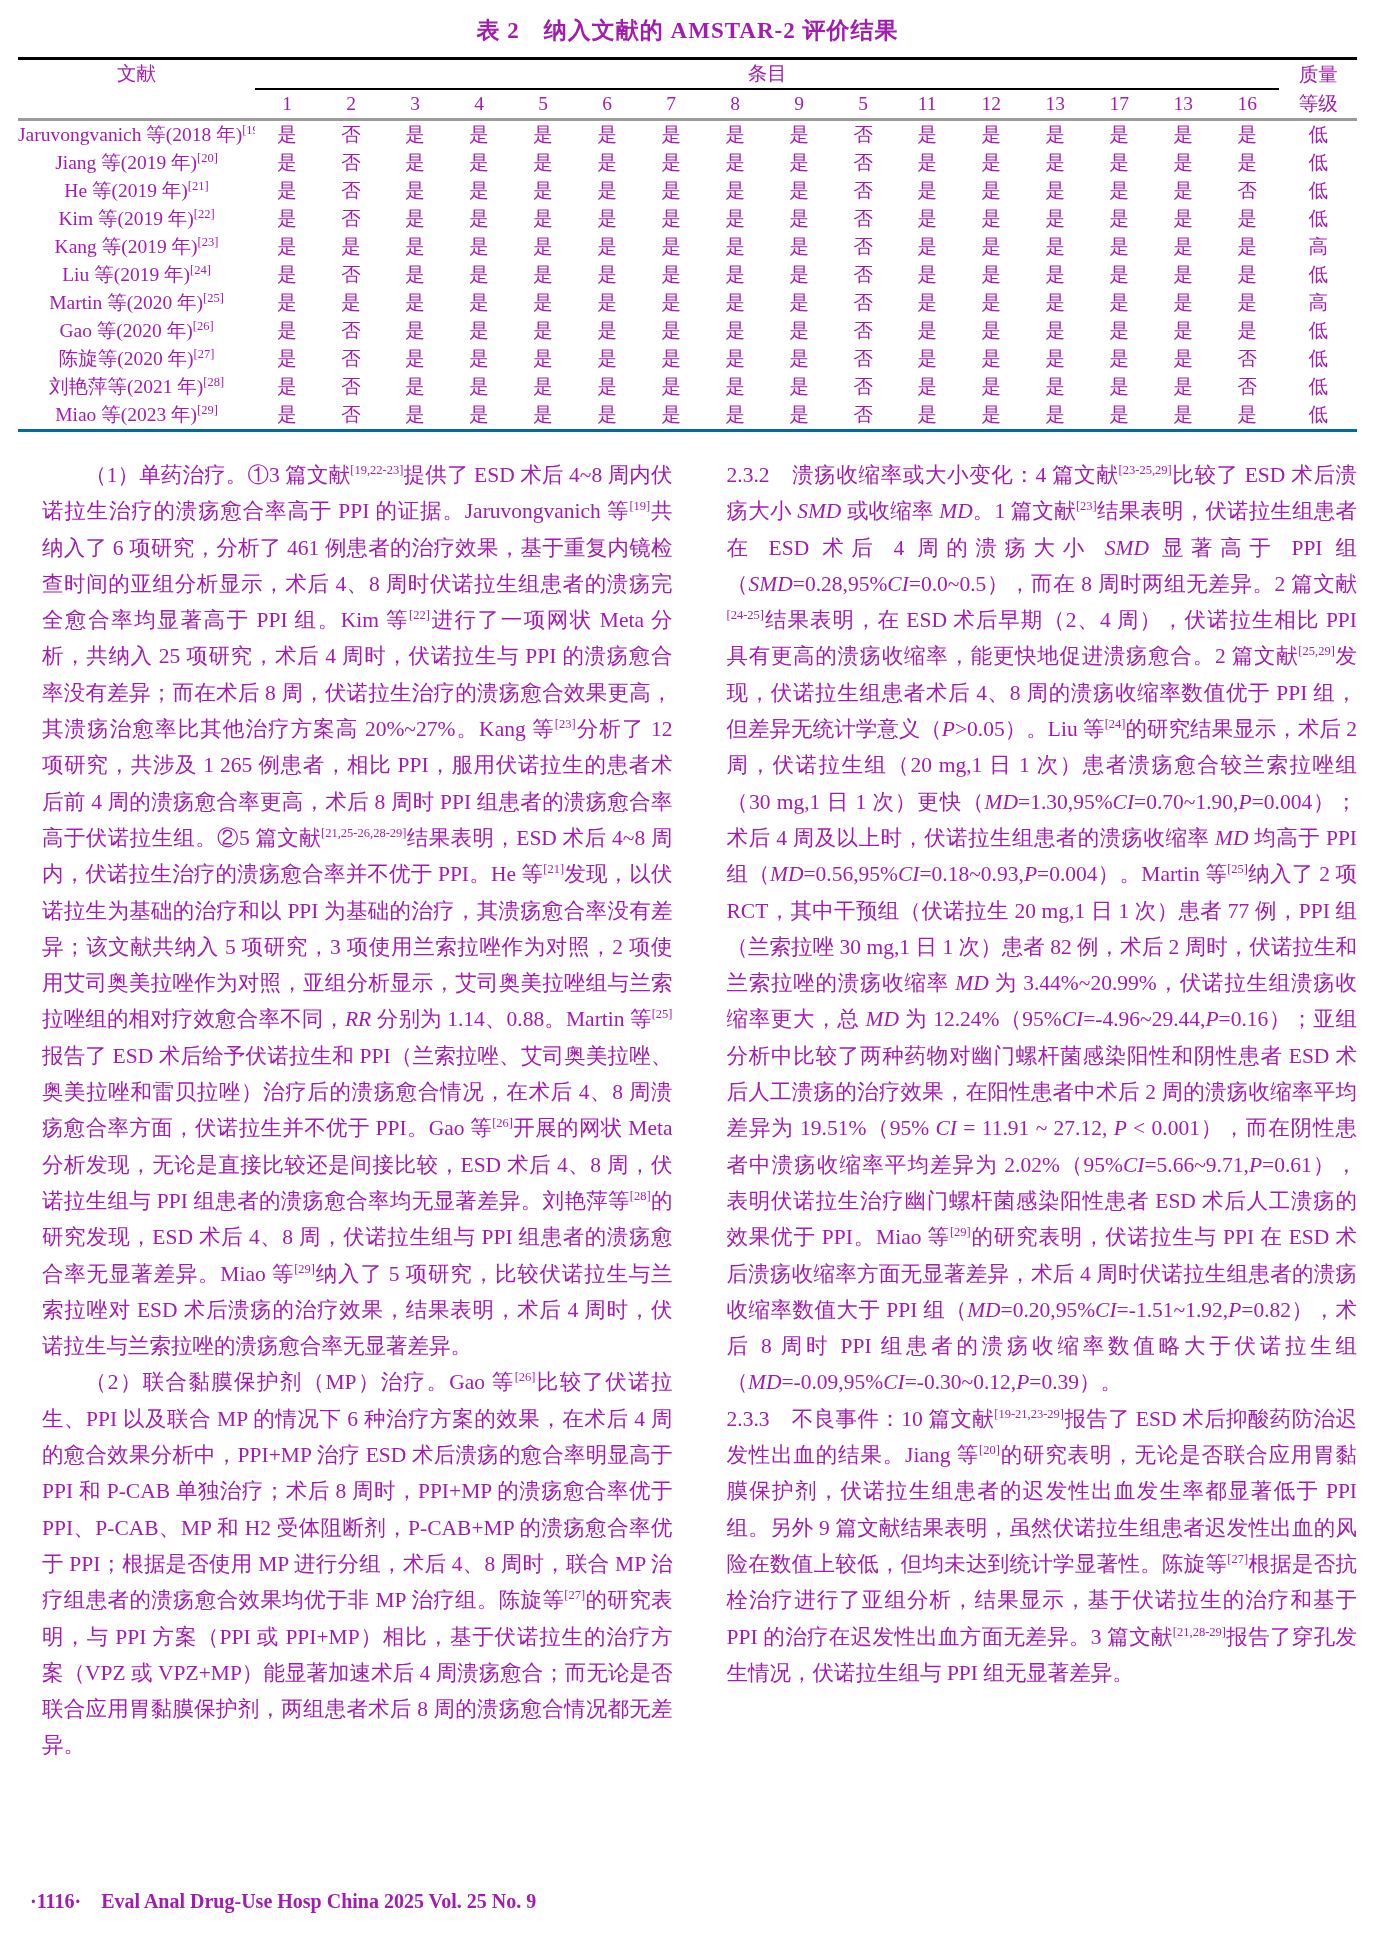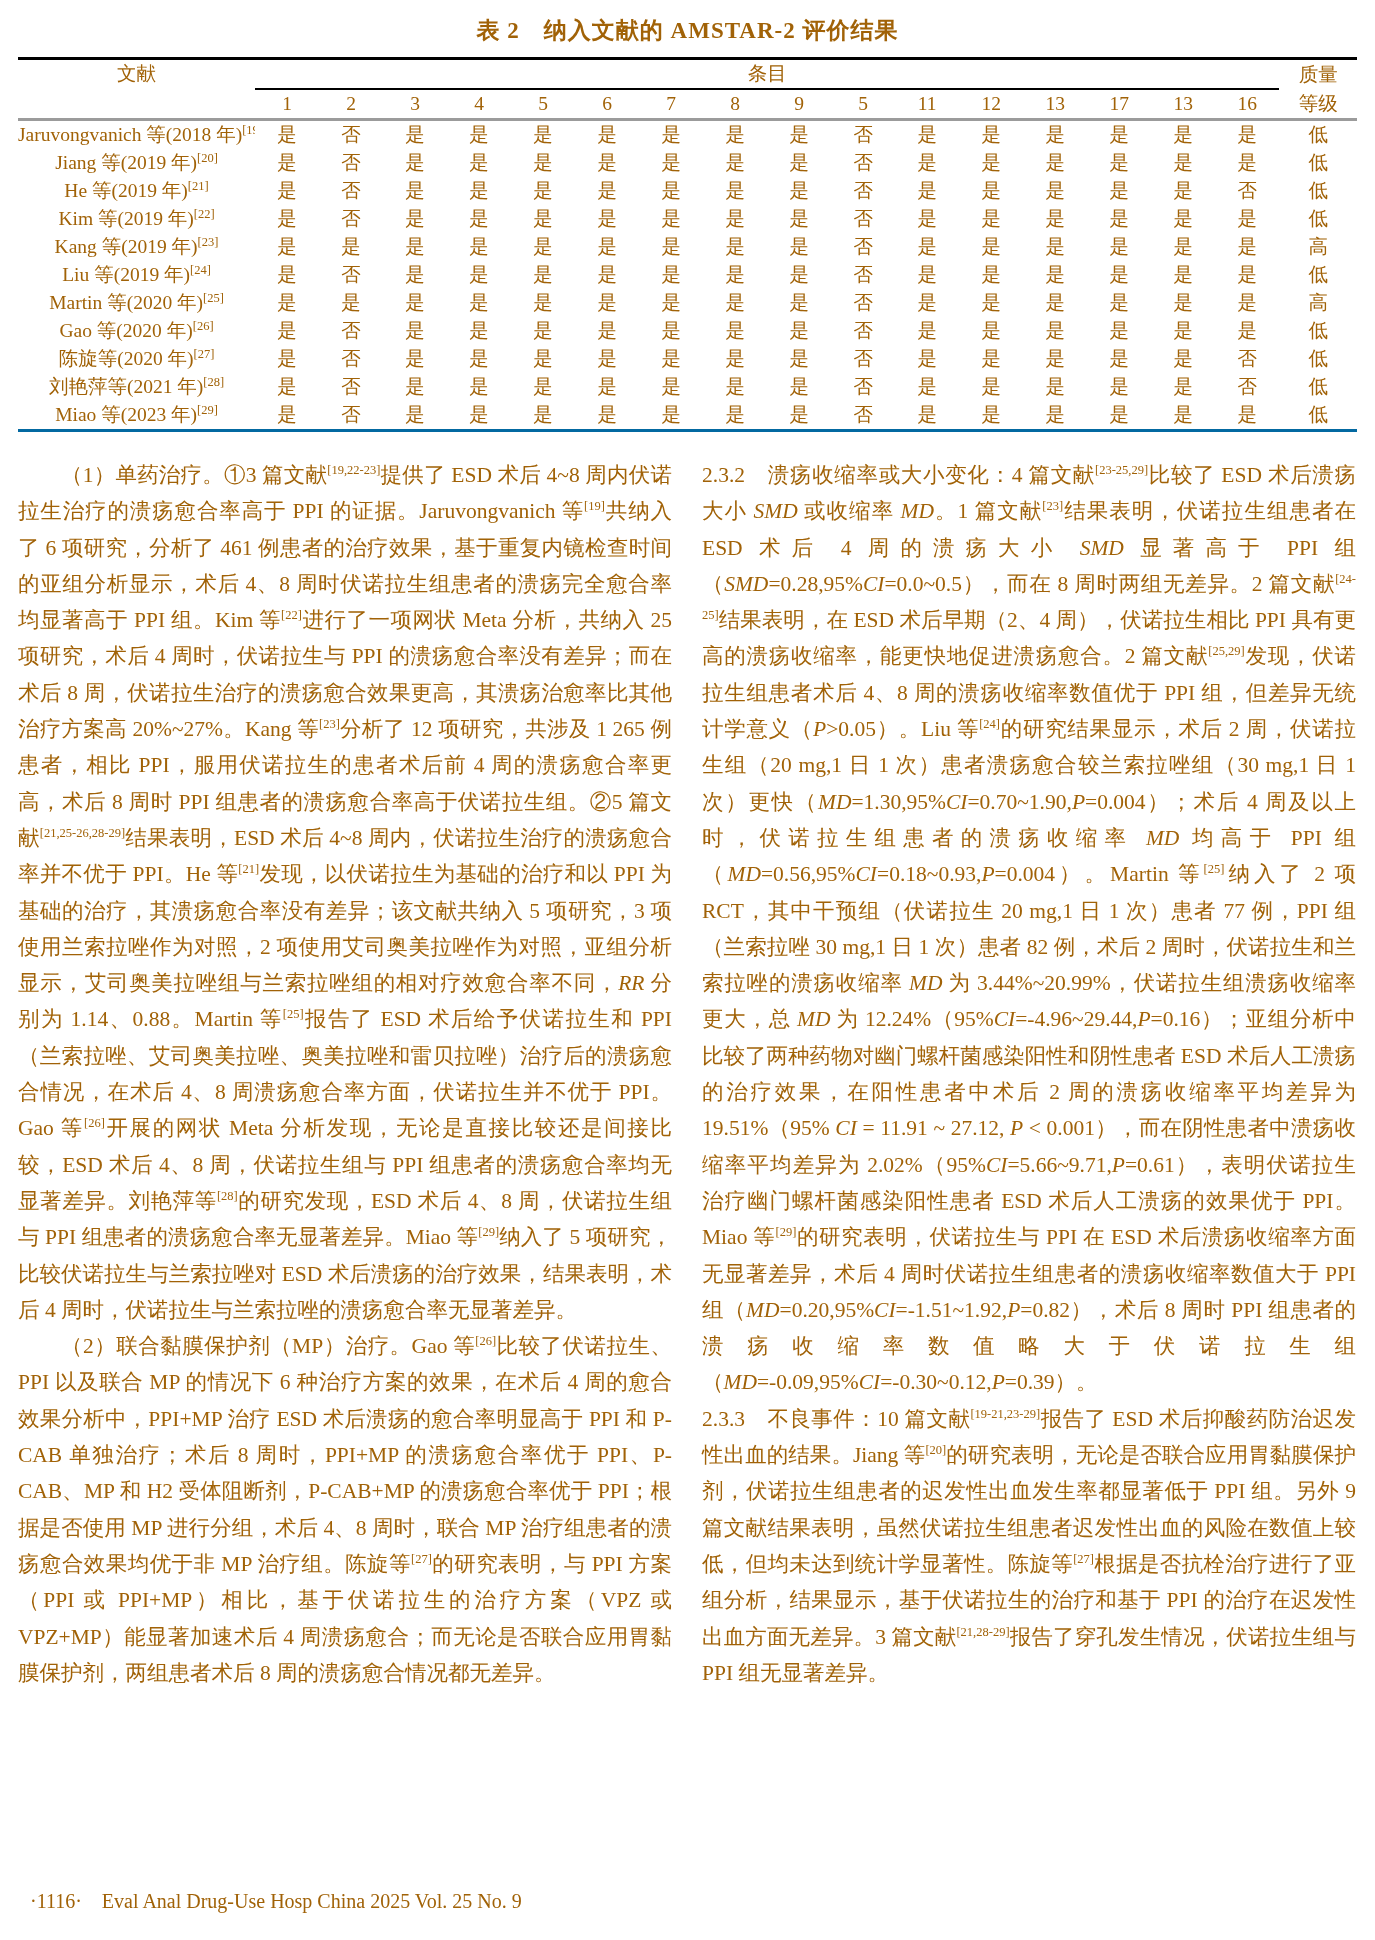--- a/index.html
+++ b/index.html
@@ -1,17 +1,17 @@
 <!DOCTYPE html>
 <html><head>
 <meta charset="utf-8">
 <style>
   html,body{margin:0;padding:0;background:#e8e8e8;}
   .page{
-    width:1375px;height:1940px;background:#ffffff;color:#a16207;
+    width:1375px;height:1940px;background:#ffffff;color:#a21caf;
     font-family:"Liberation Serif","DejaVu Serif",serif;
     position:relative;box-sizing:border-box;padding:14px 18px 0 18px;
     margin:0 auto;overflow:hidden;
   }
   
   .table-title{
     text-align:center;font-weight:bold;font-size:23px;line-height:30px;
     margin:2px 0 11px 0;letter-spacing:1px;
   }
   table.amstar{
@@ -27,30 +27,30 @@
   th.items-group{border-bottom:2px solid #000;line-height:27px;}
   th.num,th.q-bottom,th.lit-h{border-bottom:3px solid #9b9b9b;}
   th.num{line-height:26px;}
   th.q-top{line-height:27px;}
   td.lit{text-align:left;}
   sup{font-size:12.5px;line-height:0;vertical-align:super;letter-spacing:0;}
   
   .body-columns{display:flex;gap:30px;margin-top:25px;}
   .bcol{
     width:654px;font-size:21.5px;line-height:36.3px;
-    text-align:justify;text-justify:inter-character;
+    text-align:justify;text-justify:inter-character;margin-left:24px;
   }
   .bcol p{margin:0;}
   .bcol p.ind{text-indent:2em;}
   .bcol i{font-style:italic;}
   
   .footer{
     position:absolute;left:30px;right:14px;bottom:26px;
     display:flex;justify-content:space-between;align-items:center;
-    font-size:20px;line-height:26px;
+    font-size:20px;line-height:26px;font-weight:bold;
   }
 </style>
 </head>
 <body>
 
 <div class="page">
 
   <div class="table-title">表 2　纳入文献的 AMSTAR-2 评价结果</div>
 
   <table class="amstar">

